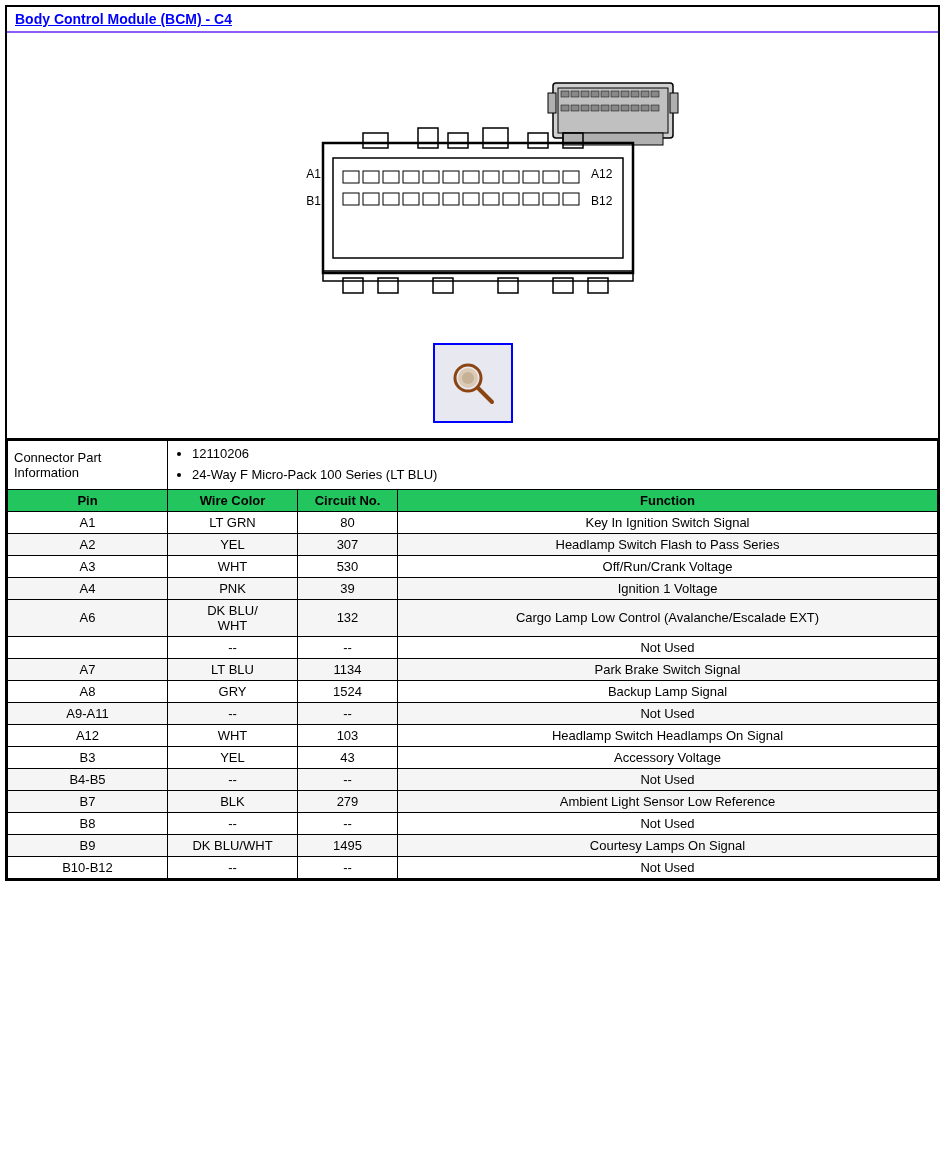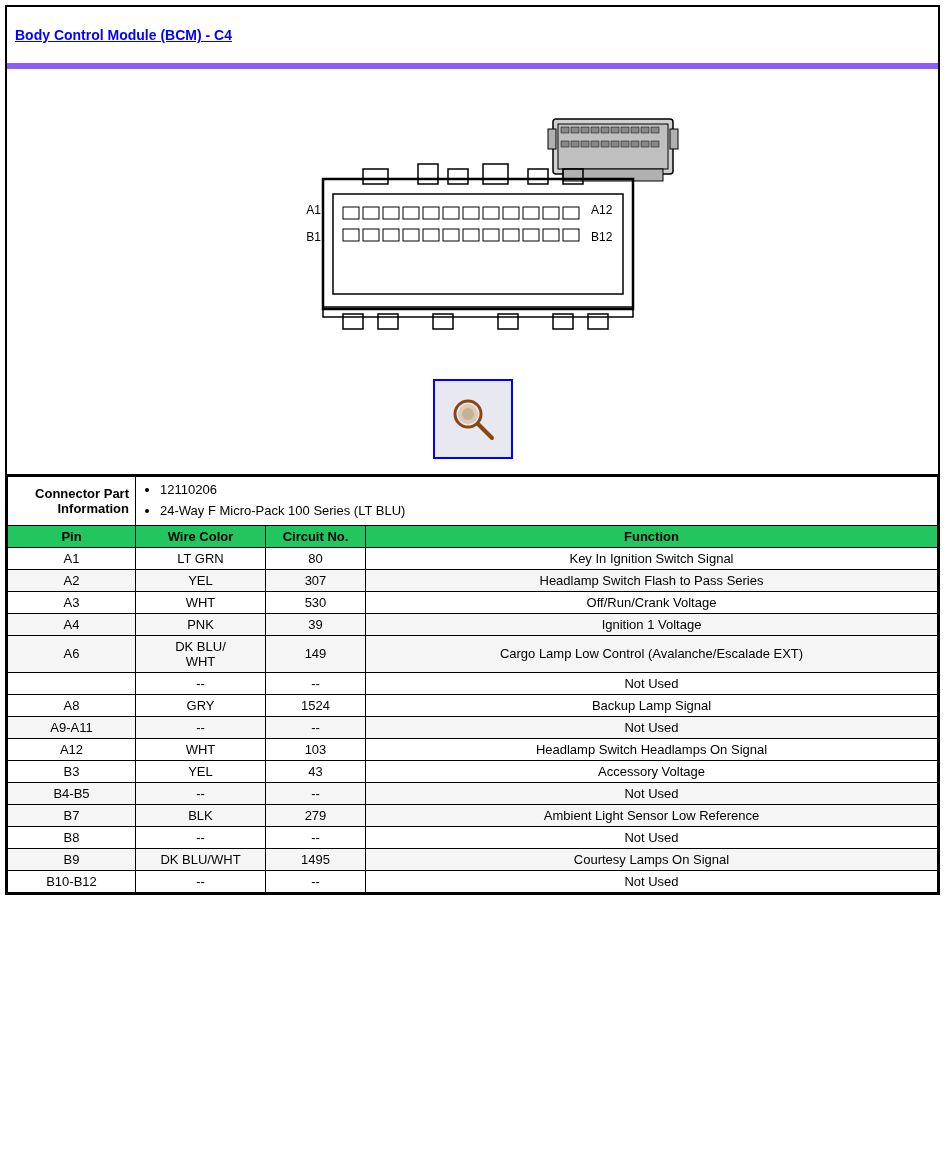--- a/index.html
+++ b/index.html
@@ -10,22 +10,22 @@
       width: 945px;
       min-height: 1173px;
     }
     .page-wrapper {
       border: 2px solid #000;
       margin: 5px;
       padding: 0;
     }
     .title-bar {
       background: #fff;
-      border-bottom: 6px solid #8b5cf6;
-      padding: 20px 8px;
+      border-bottom: 2px solid #8b5cf6;
+      padding: 4px 8px;
       font-weight: bold;
       font-size: 14px;
       color: #00f;
       text-decoration: underline;
     }
     .diagram-area {
       background: #fff;
       display: flex;
       flex-direction: column;
       align-items: center;
@@ -62,24 +62,24 @@
       border: 1px solid #000;
       padding: 3px 6px;
       vertical-align: middle;
     }
     .info-table th {
       font-weight: bold;
       text-align: center;
       background: #22c55e;
     }
     .connector-info-cell {
-      font-weight: bold;
+      font-weight: normal;
       font-size: 13px;
-      width: 128px;
-      text-align: right;
+      width: 160px;
+      text-align: left;
       vertical-align: middle;
     }
     .part-numbers-cell {
       vertical-align: top;
       padding: 4px 8px;
     }
     .part-numbers-cell ul {
       list-style: disc;
       padding-left: 18px;
     }
@@ -243,28 +243,34 @@
         <tr class="data-row even-row">
           <td class="pin-col">A4</td>
           <td class="wire-col" style="white-space: pre-line;">PNK</td>
           <td class="circuit-col">39</td>
           <td class="function-col">Ignition 1 Voltage</td>
         </tr>
         <tr class="data-row even-row">
           <td class="pin-col">A6</td>
           <td class="wire-col" style="white-space: pre-line;">DK BLU/
 WHT</td>
-          <td class="circuit-col">149</td>
+          <td class="circuit-col">132</td>
           <td class="function-col">Cargo Lamp Low Control (Avalanche/Escalade EXT)</td>
         </tr>
         <tr class="data-row">
           <td class="pin-col"></td>
           <td class="wire-col" style="white-space: pre-line;">--</td>
           <td class="circuit-col">--</td>
           <td class="function-col">Not Used</td>
+        </tr>
+        <tr class="data-row even-row">
+          <td class="pin-col">A7</td>
+          <td class="wire-col" style="white-space: pre-line;">LT BLU</td>
+          <td class="circuit-col">1134</td>
+          <td class="function-col">Park Brake Switch Signal</td>
         </tr>
         <tr class="data-row">
           <td class="pin-col">A8</td>
           <td class="wire-col" style="white-space: pre-line;">GRY</td>
           <td class="circuit-col">1524</td>
           <td class="function-col">Backup Lamp Signal</td>
         </tr>
         <tr class="data-row even-row">
           <td class="pin-col">A9-A11</td>
           <td class="wire-col" style="white-space: pre-line;">--</td>

